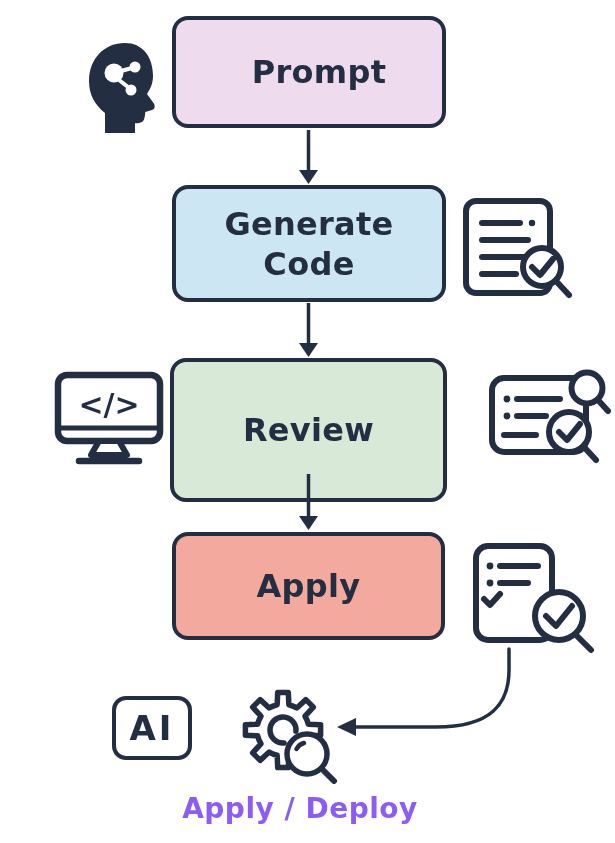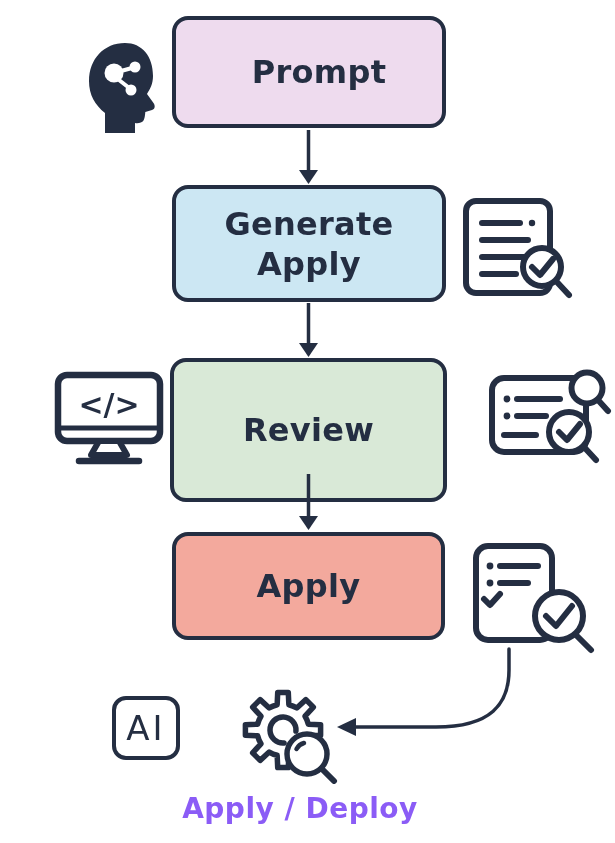--- a/index.html
+++ b/index.html
@@ -15,42 +15,42 @@
     letter-spacing:.3px;line-height:1.25;
   }
   .node-prompt{left:172px;top:16px;width:274px;height:112px;background:#eedbee;padding-left:20px;}
   .node-generate{left:172px;top:185px;width:274px;height:117px;background:#cce7f3;}
   .node-generate .node-label{max-width:200px;}
   .node-review{left:170px;top:358px;width:277px;height:144px;background:#d9e9d7;}
   .node-refine{left:172px;top:532px;width:273px;height:108px;background:#f3a99d;}
   .icon{position:absolute;}
   .icon svg{display:block;width:100%;height:100%;}
   .ai-chip{
-    position:absolute;left:112px;top:696px;width:68px;height:64px;
+    position:absolute;left:112px;top:696px;width:80px;height:64px;
     box-sizing:border-box;border:4px solid #242e42;border-radius:14px;
     display:flex;align-items:center;justify-content:center;
-    color:#242e42;font-weight:400;font-size:34px;letter-spacing:3px;background:#fff;
+    color:#242e42;font-weight:700;font-size:34px;letter-spacing:3px;background:#fff;
   }
   .apply-label{
     position:absolute;left:0;top:792px;width:600px;text-align:center;
     color:#8b5cf6;font-weight:700;font-size:28px;letter-spacing:.5px;
   }
   .arrow-layer{position:absolute;left:0;top:0;width:615px;height:843px;}
   .mono{font-family:"DejaVu Sans Mono",monospace;}
 </style>
 </head>
 <body>
 
 <div class="canvas">
 
   <div class="node node-prompt">
     <span class="node-label">Prompt</span>
   </div>
   <div class="node node-generate">
-    <span class="node-label">Generate Apply</span>
+    <span class="node-label">Generate Code</span>
   </div>
   <div class="node node-review">
     <span class="node-label">Review</span>
   </div>
   <div class="node node-refine">
     <span class="node-label">Apply</span>
   </div>
 
   <div class="icon" style="left:78px;top:40px;width:100px;height:96px">
     <svg viewBox="0 0 100 96">

